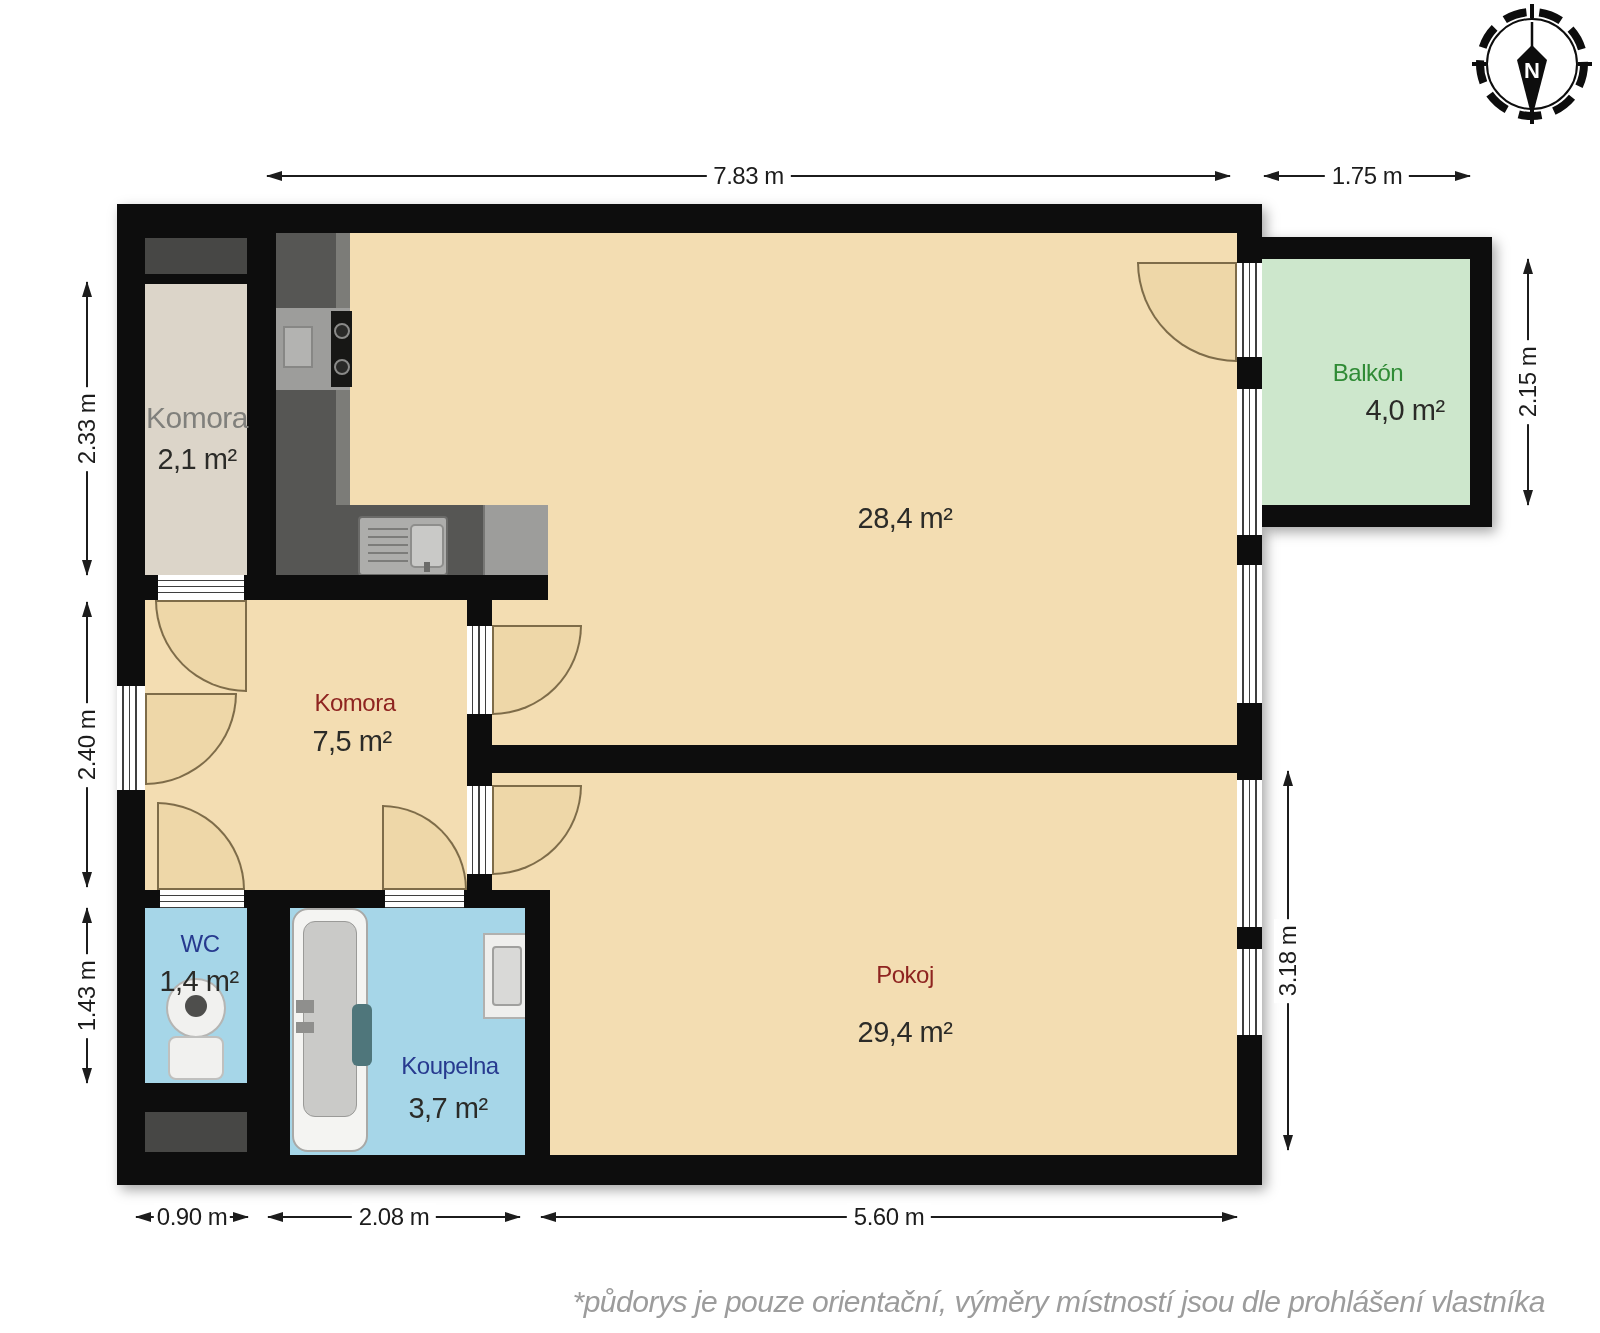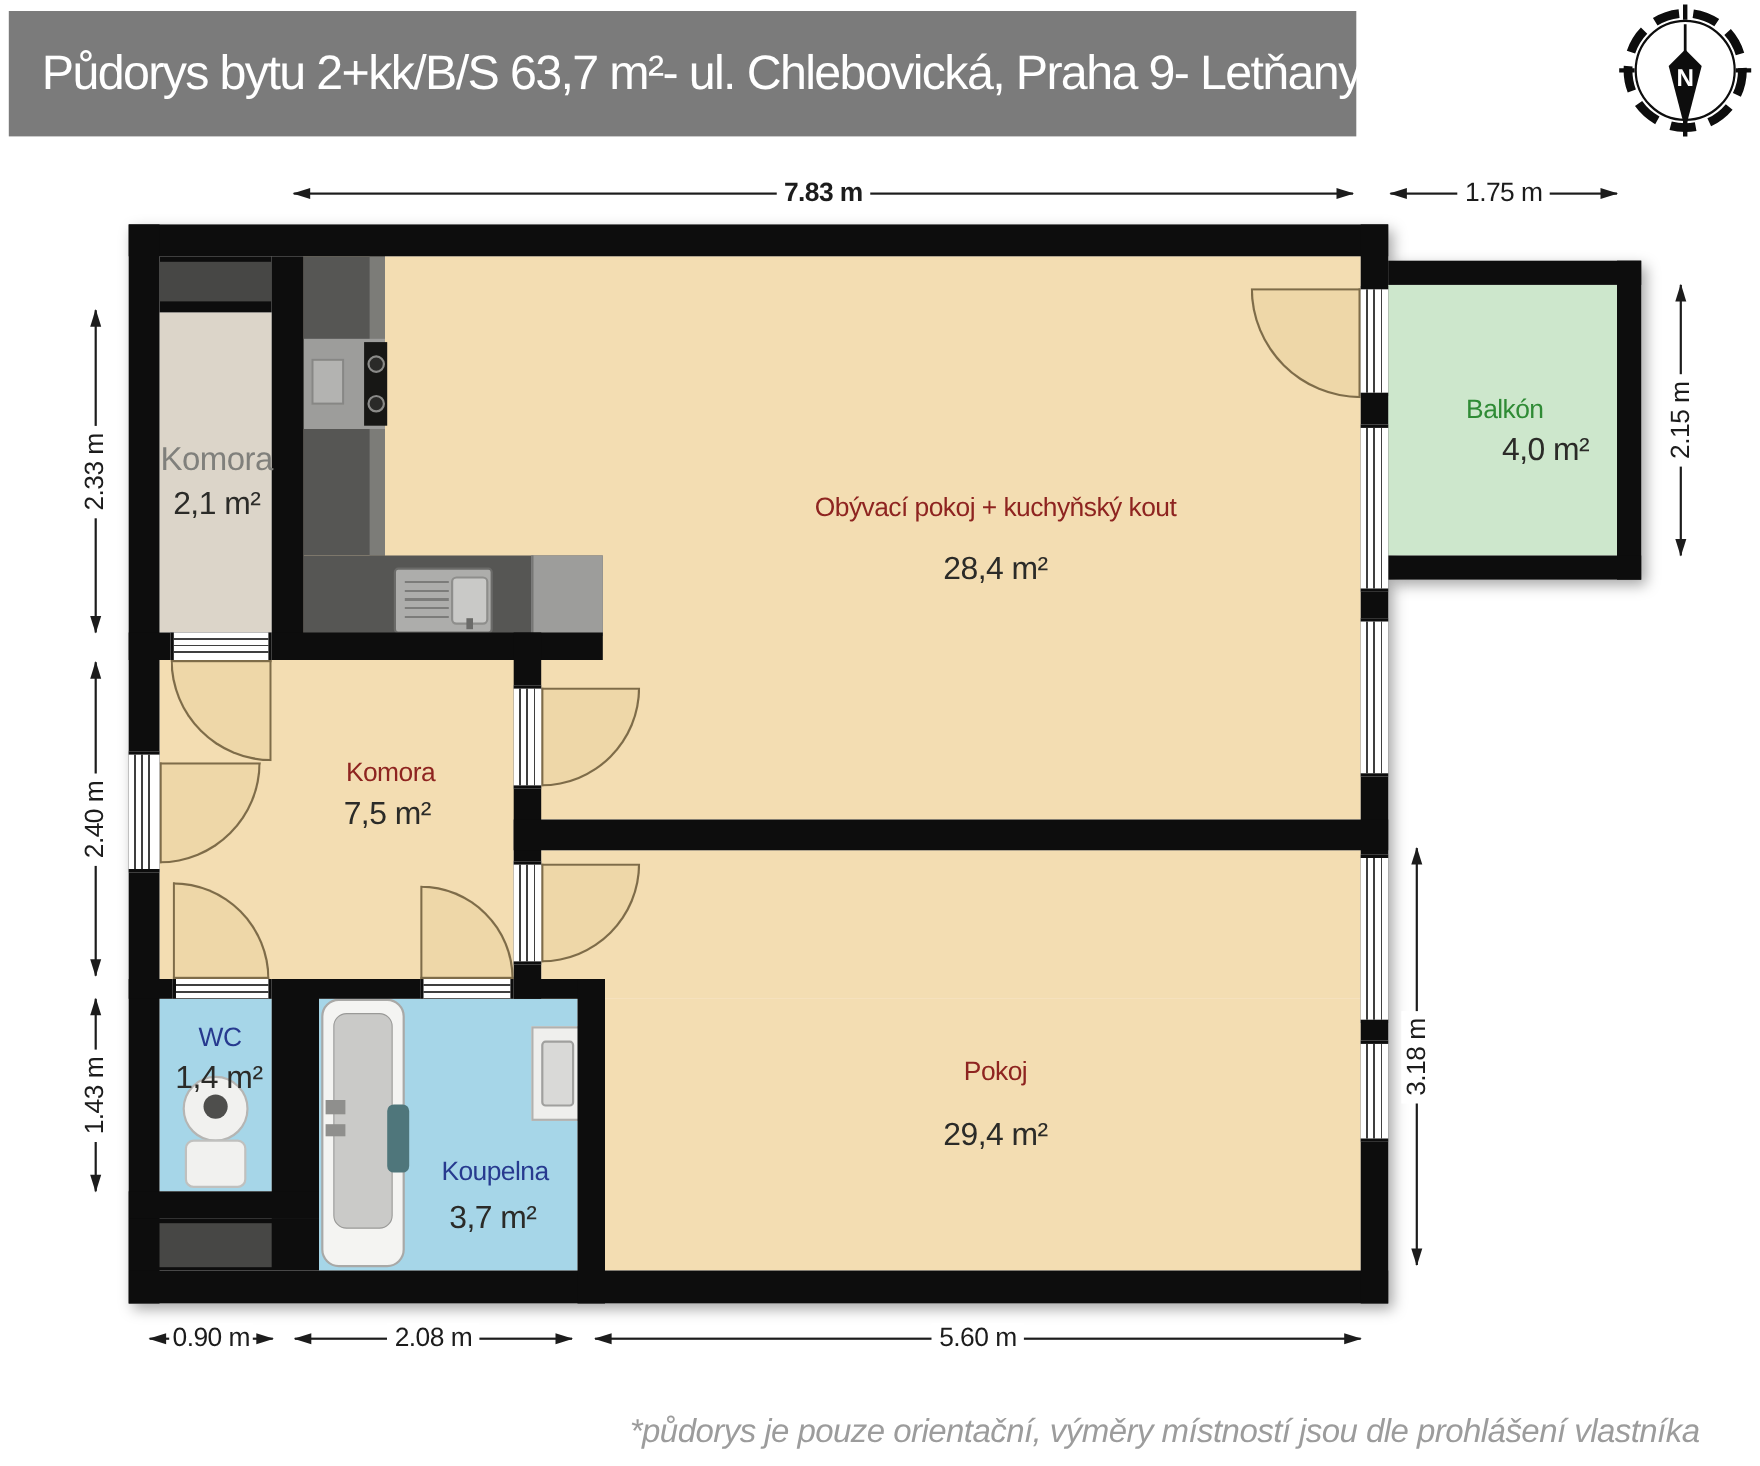--- a/index.html
+++ b/index.html
@@ -55,23 +55,20 @@
   .dim-v .arr-d{bottom:-1px;left:-6px;border-left:5px solid transparent;border-right:5px solid transparent;border-top:16px solid var(--dim-text,#1c1c1c);}
 
   
   .fix{position:absolute;}
 </style>
 </head>
 <body>
 
 <div id="stage">
 
-  <div class="hdr">
-    <div class="hdr-title">Půdorys bytu 2+kk/B/S 63,7 m²- ul. Chlebovická, Praha 9- Letňany</div>
-  </div>
 
   <svg style="position:absolute;left:1462px;top:0;" width="140" height="135" viewBox="0 0 140 135">
     <circle cx="70" cy="64" r="52" fill="none" stroke="#0d0d0d" stroke-width="8" stroke-dasharray="23 13"></circle>
     <circle cx="70" cy="64" r="45" fill="none" stroke="#0d0d0d" stroke-width="2"></circle>
     <line x1="70" y1="4" x2="70" y2="18" stroke="#0d0d0d" stroke-width="4"></line>
     <line x1="70" y1="110" x2="70" y2="124" stroke="#0d0d0d" stroke-width="4"></line>
     <line x1="10" y1="64" x2="24" y2="64" stroke="#0d0d0d" stroke-width="4"></line>
     <line x1="116" y1="64" x2="130" y2="64" stroke="#0d0d0d" stroke-width="4"></line>
     <line x1="70" y1="22" x2="70" y2="118" stroke="#0d0d0d" stroke-width="2.5"></line>
     <polygon points="55,60 70,45 85,60 70,118" fill="#0d0d0d"></polygon>
@@ -153,34 +150,33 @@
   <div class="openv" style="left:467px;top:623px;width:25px;height:94px;"></div>
   <div class="openv" style="left:467px;top:783px;width:25px;height:94px;"></div>
   <div class="openv" style="left:1237px;top:260px;width:25px;height:100px;"></div>
   <div class="winv" style="left:1237px;top:386px;width:25px;height:152px;"></div>
   <div class="winv" style="left:1237px;top:562px;width:25px;height:144px;"></div>
   <div class="winv" style="left:1237px;top:777px;width:25px;height:153px;"></div>
   <div class="winv" style="left:1237px;top:946px;width:25px;height:92px;"></div>
 
   <div class="room-name n-gray" style="left:197px;top:418px;font-size:30px;">Komora</div>
   <div class="room-area" style="left:197px;top:459px;">2,1 m²</div>
-  <div class="room-name n-red" style="left:905px;top:462px;">Obývací pokoj + kuchyňský kout</div>
   <div class="room-area" style="left:905px;top:518px;">28,4 m²</div>
   <div class="room-name n-green" style="left:1368px;top:373px;">Balkón</div>
   <div class="room-area" style="left:1368px;top:410px;margin-left:37px;">4,0 m²</div>
   <div class="room-name n-red" style="left:355px;top:703px;">Komora</div>
   <div class="room-area" style="left:352px;top:741px;">7,5 m²</div>
   <div class="room-name n-blue" style="left:200px;top:944px;">WC</div>
   <div class="room-area" style="left:199px;top:981px;">1,4 m²</div>
   <div class="room-name n-blue" style="left:450px;top:1066px;">Koupelna</div>
   <div class="room-area" style="left:448px;top:1108px;">3,7 m²</div>
   <div class="room-name n-red" style="left:905px;top:975px;">Pokoj</div>
   <div class="room-area" style="left:905px;top:1032px;">29,4 m²</div>
 
-  <div class="dim dim-h" style="left:267px;top:175px;width:963px;font-weight:bold;">
+  <div class="dim dim-h" style="left:267px;top:175px;width:963px;">
     <span class="arr arr-l"></span>
       <span class="arr arr-r"></span>
     <span class="lab">7.83 m</span>
   </div>
   <div class="dim dim-h" style="left:1264px;top:175px;width:206px;">
     <span class="arr arr-l"></span>
       <span class="arr arr-r"></span>
     <span class="lab">1.75 m</span>
   </div>
   <div class="dim dim-v" style="left:86px;top:282px;height:293px;">

